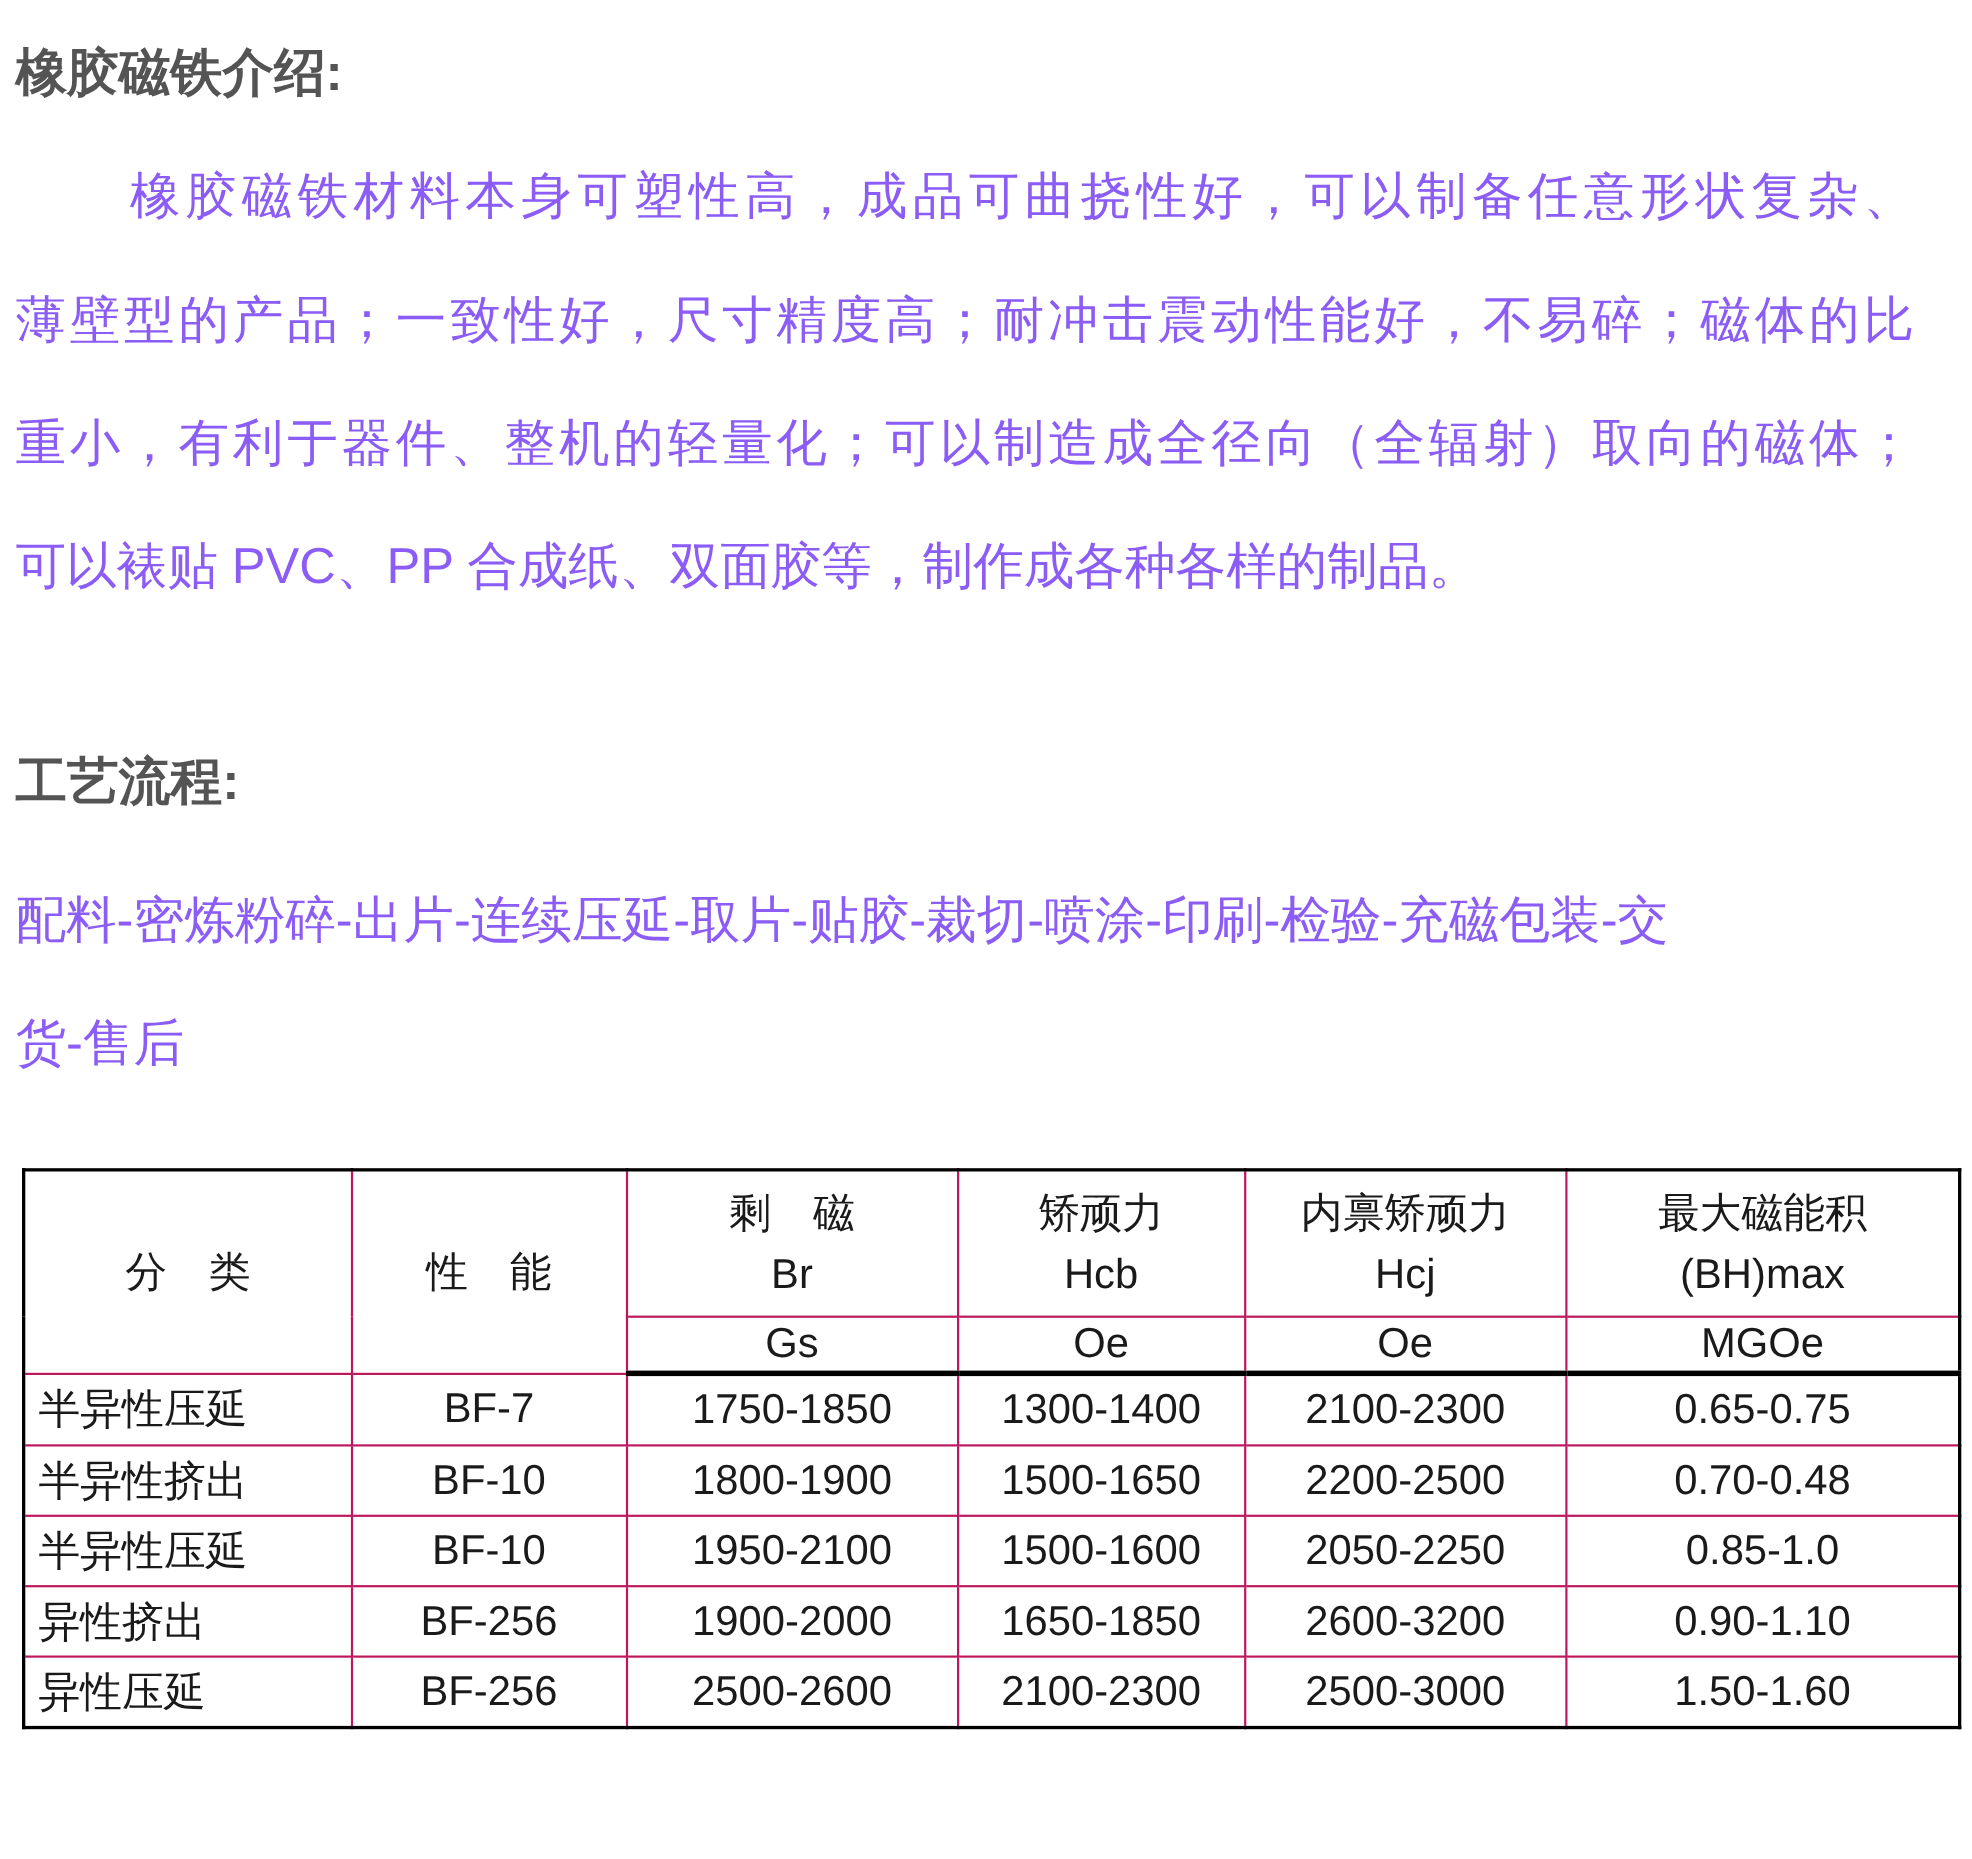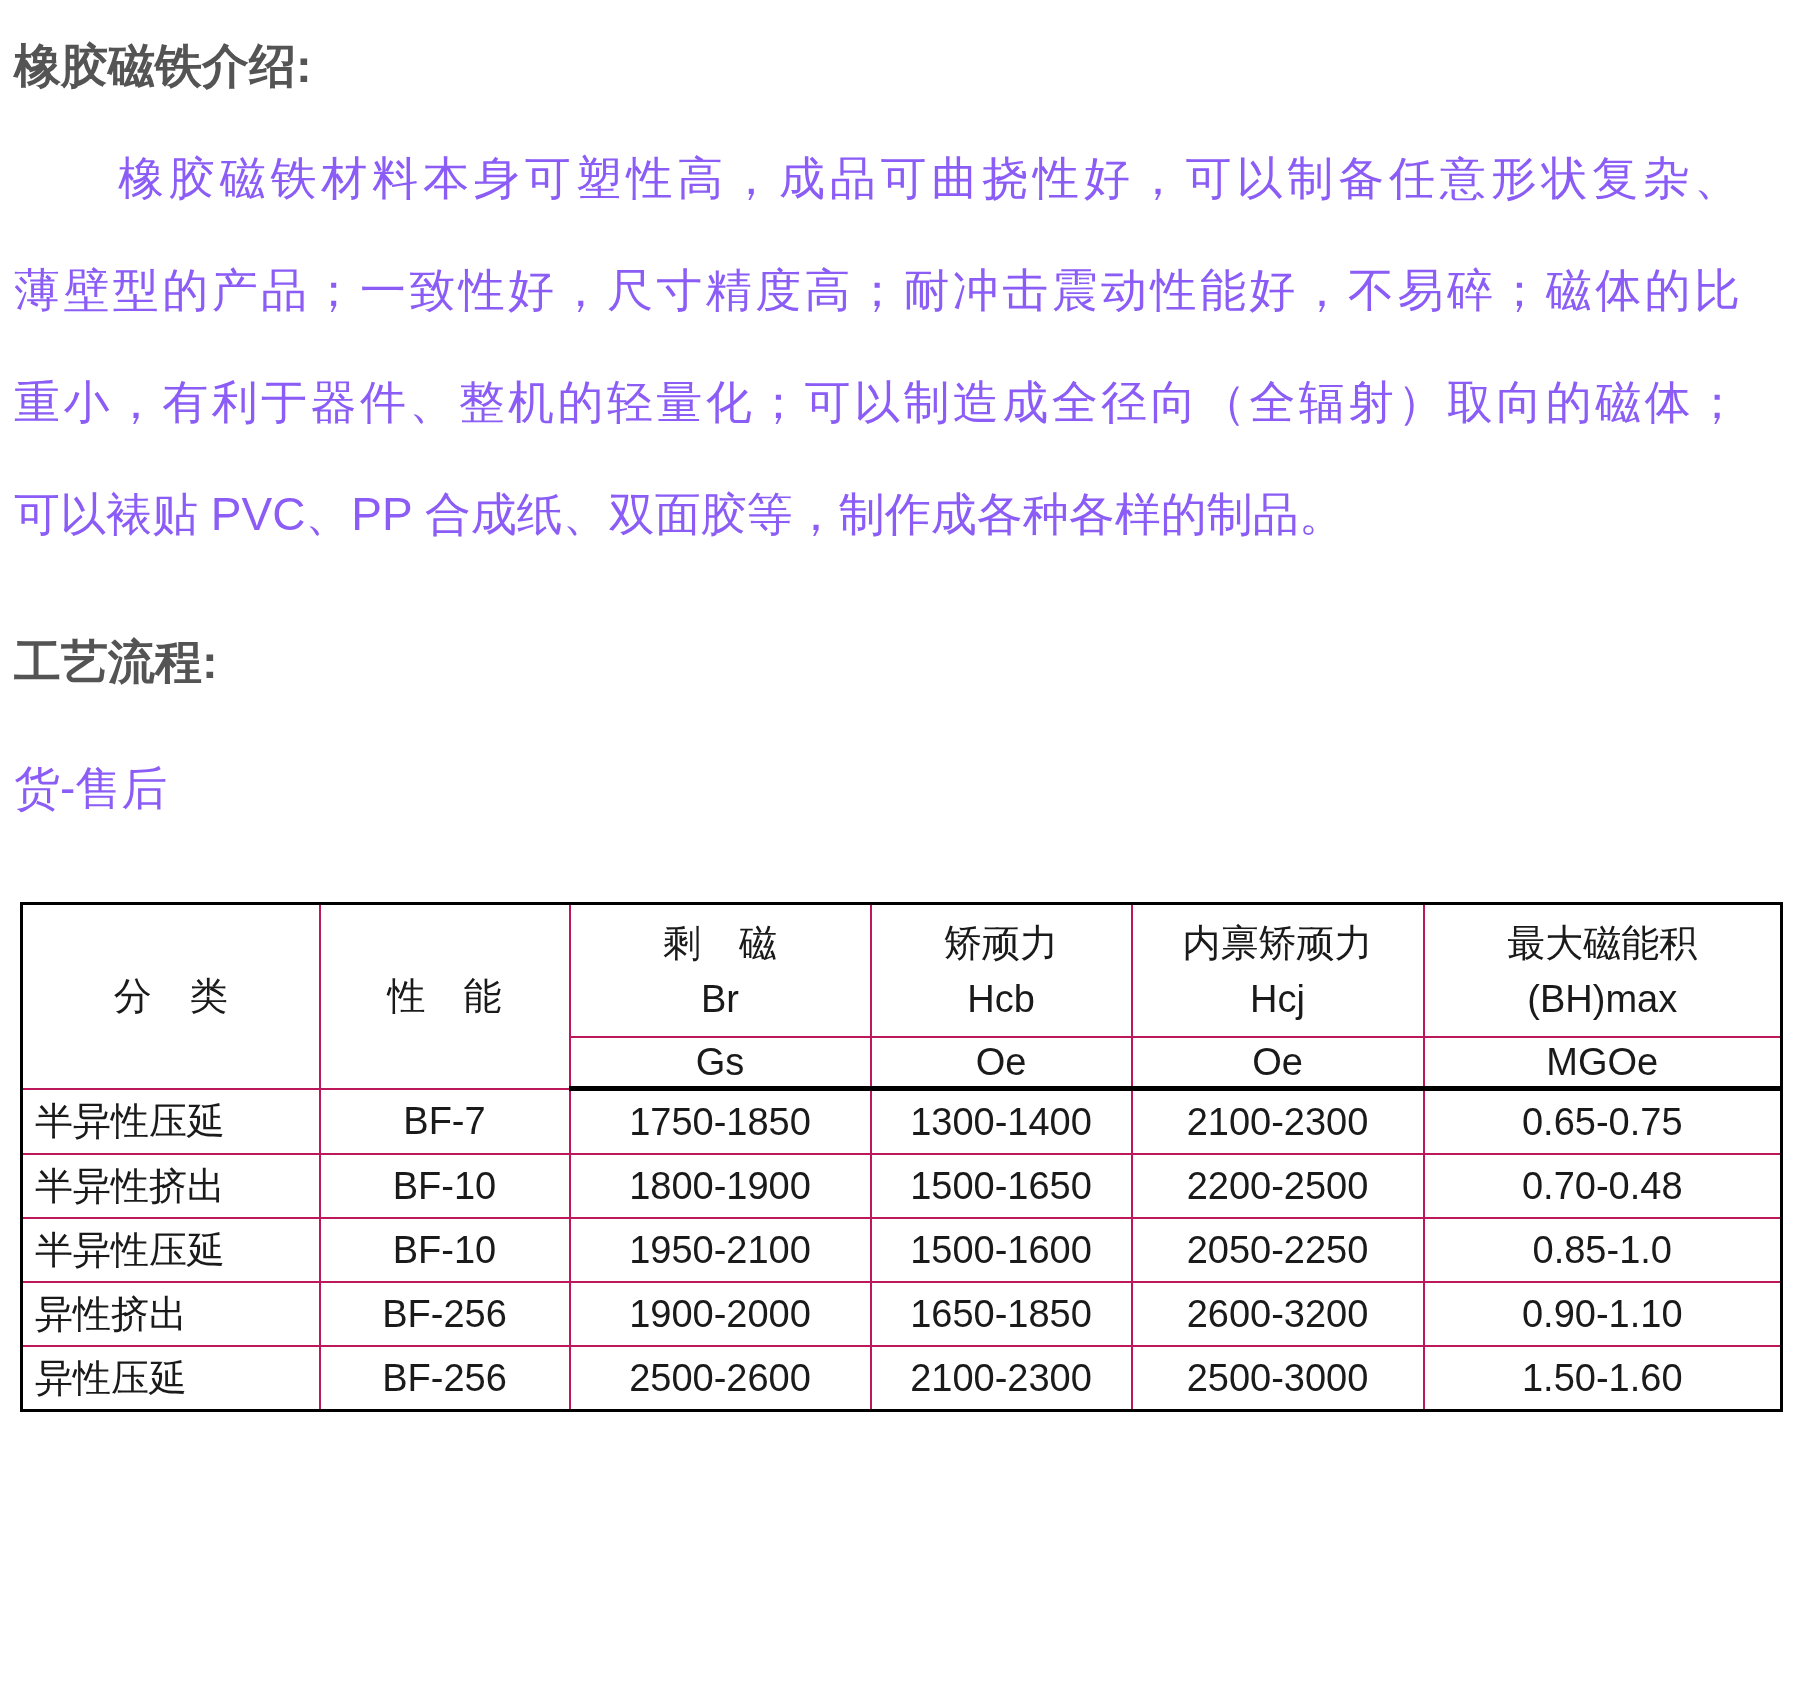--- a/index.html
+++ b/index.html
@@ -13,21 +13,21 @@
   }
   .doc { padding-left: 14px; padding-right: 26px; }
 
   .h-bold {
     font-weight: 700;
     font-size: 47px;
     color: #545454;
     line-height: 60px;
   }
   .heading-intro { margin-top: 36px; }
-  .heading-process { margin-top: 62px; }
+  .heading-process { margin-top: 110px; }
 
   .para { margin-top: 26px; width: 1726px; }
   .para .line {
     display: block;
     height: 112px;
     line-height: 112px;
     font-size: 46px;
     color: #8b5cf6;
     white-space: nowrap;
   }
@@ -85,20 +85,21 @@
   <div class="para">
     <span class="line justify indent">橡胶磁铁材料本身可塑性高，成品可曲挠性好，可以制备任意形状复杂、</span>
     <span class="line justify">薄壁型的产品；一致性好，尺寸精度高；耐冲击震动性能好，不易碎；磁体的比</span>
     <span class="line justify">重小，有利于器件、整机的轻量化；可以制造成全径向（全辐射）取向的磁体；</span>
     <span class="line">可以裱贴 PVC、PP 合成纸、双面胶等，制作成各种各样的制品。</span>
   </div>
 
   <div class="h-bold heading-process">工艺流程:</div>
 
   <div class="para para-flow">
+    <span class="line">配料-密炼粉碎-出片-连续压延-取片-贴胶-裁切-喷涂-印刷-检验-充磁包装-交</span>
     <span class="line">货-售后</span>
   </div>
 
 
   <table class="perf">
     <colgroup>
       <col style="width:298px">
       <col style="width:250px">
       <col style="width:301px">
       <col style="width:261px">

